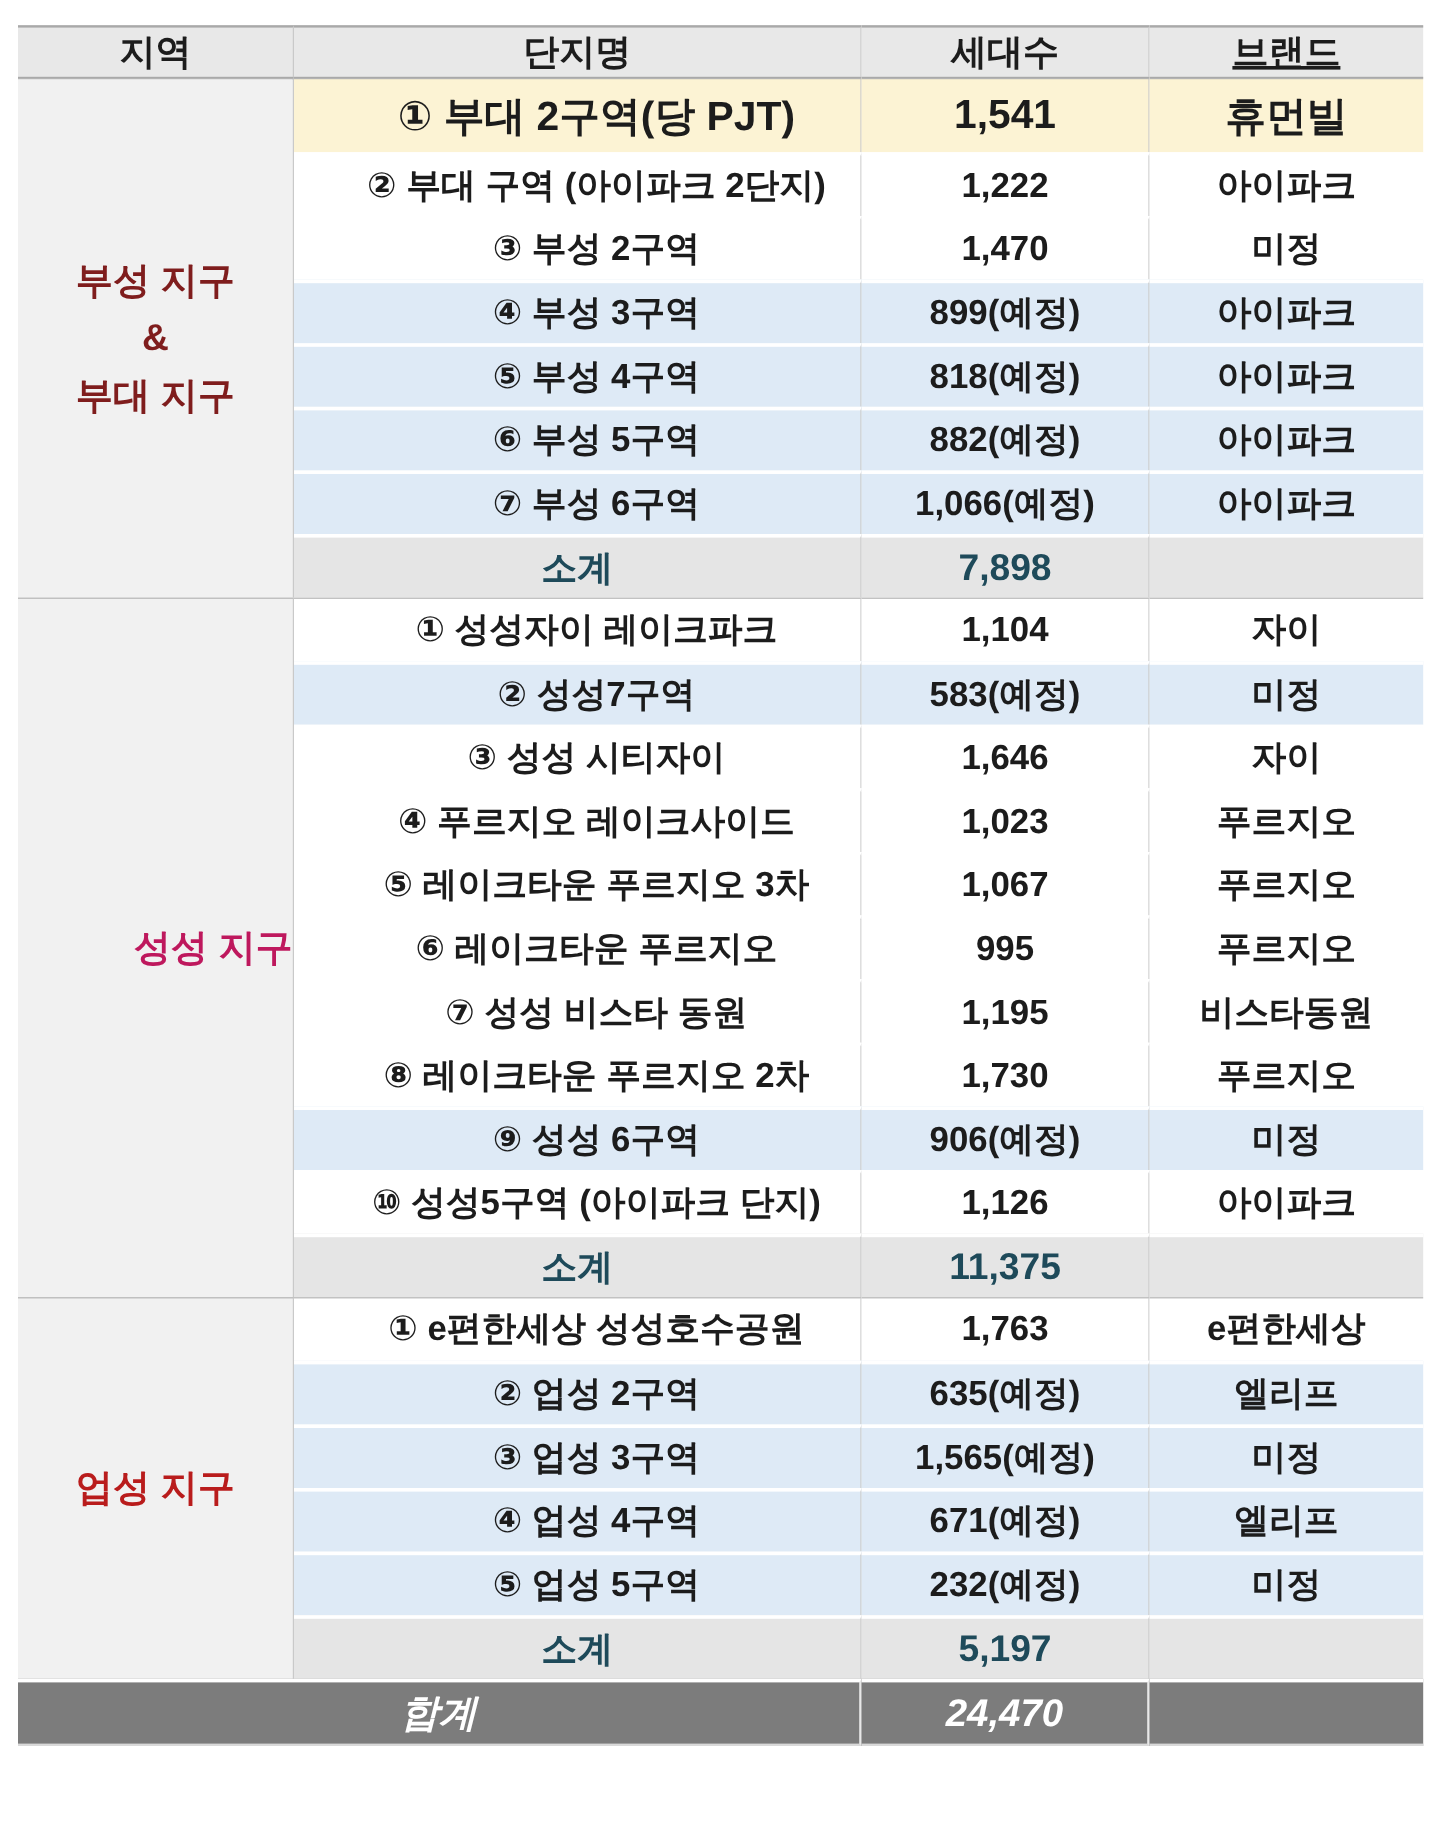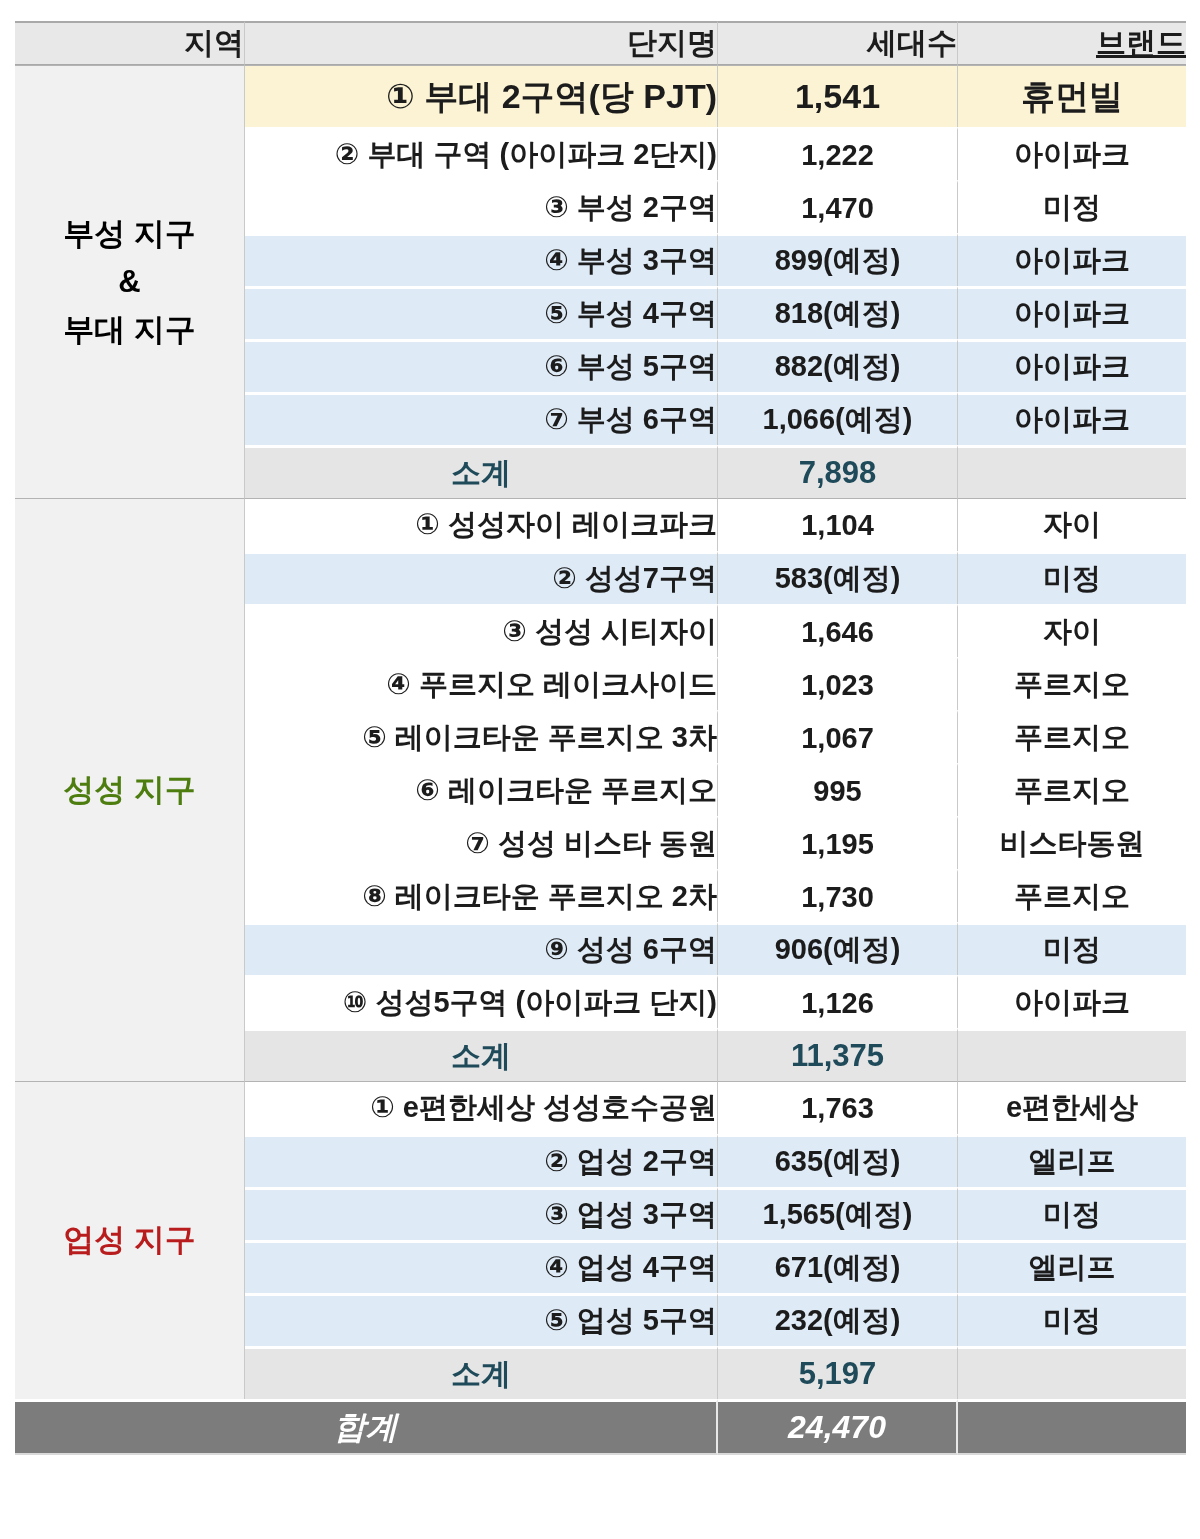--- a/index.html
+++ b/index.html
@@ -22,21 +22,21 @@
   .page{width:1200px;height:1539px;background:#fff;padding:21px 14px 0 15px;overflow:hidden;}
   table.tbl{width:1171px;border-collapse:separate;border-spacing:0;table-layout:fixed;}
   
   thead th{
     background:var(--header-bg);
     height:44px;
     font-size:30px;font-weight:700;
     border-top:2px solid var(--border-strong);
     border-bottom:1px solid var(--border-strong);
     border-right:1px solid var(--border-col);
-    text-align:right;vertical-align:middle;
+    text-align:center;vertical-align:middle;
     padding:0;
   }
   thead th:last-child{border-right:none;text-decoration:underline;}
   
   tbody td{
     height:53px;
     font-size:29px;font-weight:700;
     text-align:center;vertical-align:middle;
     border-right:1px solid var(--border-col);
     border-top:3px solid var(--gap);
@@ -46,21 +46,21 @@
   tbody td.cell-brand,tbody td.cell-subtotal-brand{border-right:none;}
   tbody tr.section-start td{border-top:1px solid #B3B3B3;}
   
   td.cell-region{
     background:var(--region-col-bg);
     font-size:31px;font-weight:700;
     white-space:pre-line;line-height:1.55;
     border-top:1px solid #B3B3B3;
   }
   
-  td.cell-name{text-align:right;padding-left:32px;}
+  td.cell-name{text-align:center;padding-left:32px;}
   
   tr.row-planned td.cell-name,tr.row-planned td.cell-units,tr.row-planned td.cell-brand{background:var(--planned-bg);}
   tr.row-highlight td.cell-name,tr.row-highlight td.cell-units,tr.row-highlight td.cell-brand{
     background:var(--highlight-bg);
     font-size:34px;height:62px;
   }
   
   tr.row-subtotal td{background:#e5e5e5;color:var(--subtotal-text);text-align:center;}
   td.cell-subtotal-label{font-size:30px;}
   td.cell-subtotal-units{font-size:31px;}
@@ -90,21 +90,21 @@
     <thead>
       <tr>
         <th>지역</th>
         <th>단지명</th>
         <th>세대수</th>
         <th>브랜드</th>
       </tr>
     </thead>
     <tbody id="tbody">
         <tr class="row-highlight section-start">
-          <td rowspan="8" class="cell-region" style="color: #000000;">부성 지구
+          <td rowspan="8" class="cell-region" style="color: #7f1d1d;">부성 지구
 &amp;
 부대 지구</td>
           <td class="cell-name">① 부대 2구역(당 PJT)</td>
           <td class="cell-units">1,541</td>
           <td class="cell-brand">휴먼빌</td>
         </tr>
         <tr class="row-plain">
           <td class="cell-name">② 부대 구역 (아이파크 2단지)</td>
           <td class="cell-units">1,222</td>
           <td class="cell-brand">아이파크</td>
@@ -133,21 +133,21 @@
           <td class="cell-name">⑦ 부성 6구역</td>
           <td class="cell-units">1,066(예정)</td>
           <td class="cell-brand">아이파크</td>
         </tr>
         <tr class="row-subtotal">
           <td class="cell-subtotal-label">소계</td>
           <td class="cell-subtotal-units">7,898</td>
           <td class="cell-subtotal-brand"></td>
         </tr>
         <tr class="row-plain section-start">
-          <td rowspan="11" class="cell-region" style="color: #4d7c0f;">성성 지구</td>
+          <td rowspan="11" class="cell-region" style="color: #be185d; text-align: right;">성성 지구</td>
           <td class="cell-name">① 성성자이 레이크파크</td>
           <td class="cell-units">1,104</td>
           <td class="cell-brand">자이</td>
         </tr>
         <tr class="row-planned">
           <td class="cell-name">② 성성7구역</td>
           <td class="cell-units">583(예정)</td>
           <td class="cell-brand">미정</td>
         </tr>
         <tr class="row-plain">

